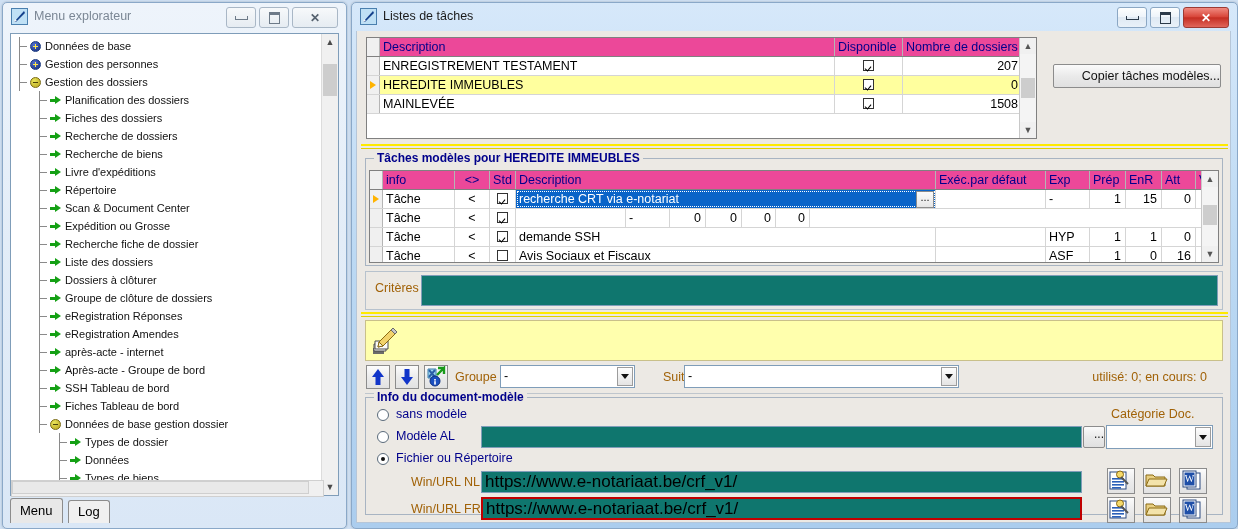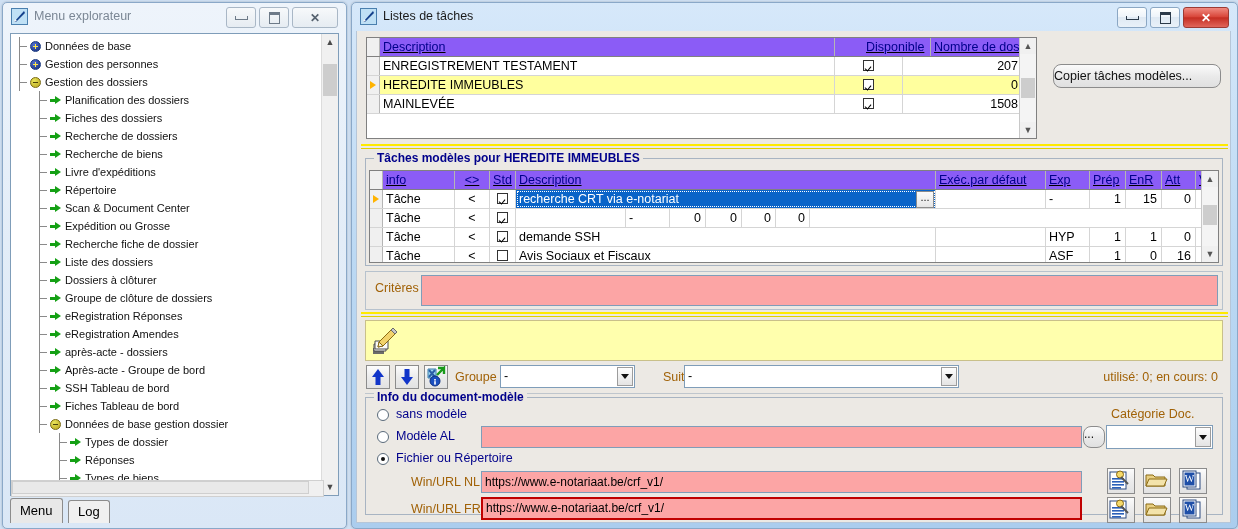--- a/index.html
+++ b/index.html
@@ -69,21 +69,21 @@
        border:1px solid #8c8c8c;border-bottom:none;border-radius:3px 3px 0 0;background:#f0f0f0;}
   .tab.sel{background:#e8e8e8;top:0;height:24px;line-height:23px;font-weight:normal;}
 
   
   #rightwin{left:351px;top:2px;width:885px;height:525px;}
   .rbody{position:absolute;left:4px;top:28px;width:875px;height:492px;background:#ece9e4;
          border:1px solid #b6c6d8;border-top:none;box-sizing:border-box;}
 
   
   .grid{position:absolute;background:#fff;border:1px solid #808080;box-sizing:border-box;overflow:hidden;}
-  .ghead{display:flex;height:19px;background:#8b5cf6;border-bottom:1px solid #808080;box-sizing:border-box;text-decoration:underline;}
+  .ghead{display:flex;height:19px;background:#ec4899;border-bottom:1px solid #808080;box-sizing:border-box;}
   .gh{border-right:1px solid #b5b5b5;box-sizing:border-box;color:#00008b;font-size:12.5px;
       line-height:18px;padding:0 3px;overflow:hidden;white-space:nowrap;}
   .grow{display:flex;height:19px;border-bottom:1px solid #d5d5d5;box-sizing:border-box;background:#fff;}
   .grow.hl{background:#ffff9e;}
   .gc{border-right:1px solid #d5d5d5;box-sizing:border-box;font-size:12.5px;line-height:18px;
       padding:0 3px;overflow:hidden;white-space:nowrap;}
   .gc.num{text-align:right;padding-right:4px;}
   .gc.ctr{text-align:center;padding:0;}
   .marker{width:12px;flex:0 0 12px;border-right:1px solid #b5b5b5;background:#f0f0f0;position:relative;}
   .marker.cur:after{content:"";position:absolute;left:3px;top:5px;width:0;height:0;
@@ -97,32 +97,32 @@
   
   .vsb{position:absolute;right:0;top:0;width:16px;bottom:0;background:#f4f4f4;border-left:1px solid #c8c8c8;}
   .vsb .sb-arrow{color:#555;}
 
   .gbox{position:absolute;border:1px solid #a8b4c2;box-sizing:border-box;}
   .glegend{position:absolute;top:-8px;left:8px;background:#ece9e4;padding:0 3px;
            font-size:12px;font-weight:bold;color:#00008b;white-space:nowrap;}
 
   .lbl{position:absolute;font-size:12.5px;color:#a16207;white-space:nowrap;}
   .lbl.blue{color:#00008b;}
-  .tfield{position:absolute;background:#fca5a5;border:1px solid #7f9db9;box-sizing:border-box;
-          font-size:12px;line-height:18px;padding:0 3px;overflow:hidden;white-space:nowrap;}
+  .tfield{position:absolute;background:#0f766e;border:1px solid #7f9db9;box-sizing:border-box;
+          font-size:17px;line-height:18px;padding:0 3px;overflow:hidden;white-space:nowrap;}
   .tfield.redbox{border:2px solid #c00000;}
   .combo{position:absolute;background:#fff;border:1px solid #7f9db9;box-sizing:border-box;
          font-size:12.5px;line-height:18px;padding:0 3px;}
   .cbtn{position:absolute;right:1px;top:1px;width:16px;bottom:1px;border:1px solid #9c9c9c;
         background:linear-gradient(180deg,#fdfdfd,#e4e4e4);box-sizing:border-box;
         display:flex;align-items:center;justify-content:center;}
   .caret{width:0;height:0;border-left:4px solid transparent;border-right:4px solid transparent;border-top:5px solid #111;}
-  .btn{position:absolute;border:1px solid #8c8c8c;border-radius:8px;box-sizing:border-box;
+  .btn{position:absolute;border:1px solid #8c8c8c;border-radius:2px;box-sizing:border-box;
        background:linear-gradient(180deg,#fbfbfb,#eaeaea 50%,#e0e0e0);
-       font-size:12.5px;display:flex;align-items:center;justify-content:flex-start;color:#111;}
+       font-size:12.5px;display:flex;align-items:center;justify-content:flex-end;color:#111;}
   .radio{position:absolute;width:12px;height:12px;border:1px solid #5a6a7a;border-radius:50%;
          background:#fff;box-sizing:border-box;}
   .radio.on:after{content:"";position:absolute;left:3px;top:3px;width:4px;height:4px;border-radius:50%;background:#111;}
   .yellowbar{position:absolute;background:#ffffad;border:1px solid #808080;box-sizing:border-box;}
   .sep-y{position:absolute;height:2px;background:#ffea00;}
   .dotted-sep{position:absolute;height:1px;background:#bfc6cd;}
   .ibtn{position:absolute;border:1px solid #8c8c8c;box-sizing:border-box;
         background:linear-gradient(180deg,#fcfcfc,#ececec 50%,#e2e2e2);}
 </style>
 </head>
@@ -214,42 +214,42 @@
                 <i></i>
                 <u></u>
               </span></span><span class="tlabel">eRegistration Réponses</span></div>
           <div class="tnode"><span style="display: inline-block; width: 28px; height: 18px;"></span><span style="display: inline-block; width: 10px; height: 18px; position: relative;"><span style="position:absolute;left:0;top:9px;width:8px;height:1px;background:#8a8a8a;"></span><span style="position:absolute;left:0;top:0;width:1px;height:18px;background:#8a8a8a;"></span></span><span class="ico"><span class="arr">
                 <i></i>
                 <u></u>
               </span></span><span class="tlabel">eRegistration Amendes</span></div>
           <div class="tnode"><span style="display: inline-block; width: 28px; height: 18px;"></span><span style="display: inline-block; width: 10px; height: 18px; position: relative;"><span style="position:absolute;left:0;top:9px;width:8px;height:1px;background:#8a8a8a;"></span><span style="position:absolute;left:0;top:0;width:1px;height:18px;background:#8a8a8a;"></span></span><span class="ico"><span class="arr">
                 <i></i>
                 <u></u>
-              </span></span><span class="tlabel">après-acte - dossiers</span></div>
+              </span></span><span class="tlabel">après-acte - internet</span></div>
           <div class="tnode"><span style="display: inline-block; width: 28px; height: 18px;"></span><span style="display: inline-block; width: 10px; height: 18px; position: relative;"><span style="position:absolute;left:0;top:9px;width:8px;height:1px;background:#8a8a8a;"></span><span style="position:absolute;left:0;top:0;width:1px;height:18px;background:#8a8a8a;"></span></span><span class="ico"><span class="arr">
                 <i></i>
                 <u></u>
               </span></span><span class="tlabel">Après-acte - Groupe de bord</span></div>
           <div class="tnode"><span style="display: inline-block; width: 28px; height: 18px;"></span><span style="display: inline-block; width: 10px; height: 18px; position: relative;"><span style="position:absolute;left:0;top:9px;width:8px;height:1px;background:#8a8a8a;"></span><span style="position:absolute;left:0;top:0;width:1px;height:18px;background:#8a8a8a;"></span></span><span class="ico"><span class="arr">
                 <i></i>
                 <u></u>
               </span></span><span class="tlabel">SSH Tableau de bord</span></div>
           <div class="tnode"><span style="display: inline-block; width: 28px; height: 18px;"></span><span style="display: inline-block; width: 10px; height: 18px; position: relative;"><span style="position:absolute;left:0;top:9px;width:8px;height:1px;background:#8a8a8a;"></span><span style="position:absolute;left:0;top:0;width:1px;height:18px;background:#8a8a8a;"></span></span><span class="ico"><span class="arr">
                 <i></i>
                 <u></u>
               </span></span><span class="tlabel">Fiches Tableau de bord</span></div>
           <div class="tnode"><span style="display: inline-block; width: 28px; height: 18px;"></span><span style="display: inline-block; width: 10px; height: 18px; position: relative;"><span style="position:absolute;left:0;top:9px;width:8px;height:1px;background:#8a8a8a;"></span><span style="position:absolute;left:0;top:0;width:1px;height:18px;background:#8a8a8a;"></span></span><span class="ico"><span class="minus"></span></span><span class="tlabel">Données de base gestion dossier</span></div>
           <div class="tnode"><span style="display: inline-block; width: 48px; height: 18px;"></span><span style="display: inline-block; width: 10px; height: 18px; position: relative;"><span style="position:absolute;left:0;top:9px;width:8px;height:1px;background:#8a8a8a;"></span><span style="position:absolute;left:0;top:0;width:1px;height:18px;background:#8a8a8a;"></span></span><span class="ico"><span class="arr">
                 <i></i>
                 <u></u>
               </span></span><span class="tlabel">Types de dossier</span></div>
           <div class="tnode"><span style="display: inline-block; width: 48px; height: 18px;"></span><span style="display: inline-block; width: 10px; height: 18px; position: relative;"><span style="position:absolute;left:0;top:9px;width:8px;height:1px;background:#8a8a8a;"></span><span style="position:absolute;left:0;top:0;width:1px;height:18px;background:#8a8a8a;"></span></span><span class="ico"><span class="arr">
                 <i></i>
                 <u></u>
-              </span></span><span class="tlabel">Réponses</span></div>
+              </span></span><span class="tlabel">Données</span></div>
           <div class="tnode"><span style="display: inline-block; width: 48px; height: 18px;"></span><span style="display: inline-block; width: 10px; height: 18px; position: relative;"><span style="position:absolute;left:0;top:9px;width:8px;height:1px;background:#8a8a8a;"></span><span style="position:absolute;left:0;top:0;width:1px;height:18px;background:#8a8a8a;"></span></span><span class="ico"><span class="arr">
                 <i></i>
                 <u></u>
               </span></span><span class="tlabel">Types de biens</span></div>
           <div class="tnode"><span style="display: inline-block; width: 48px; height: 18px;"></span><span style="display: inline-block; width: 10px; height: 18px; position: relative;"><span style="position:absolute;left:0;top:0;width:1px;height:18px;background:#8a8a8a;"></span></span><span class="ico"><span class="arr">
                 <i></i>
                 <u></u>
               </span></span><span class="tlabel sel">Listes des tâches</span></div>
         </div>
       <div class="tv-scroll">
@@ -299,21 +299,21 @@
           </div>
       </div>
     </div>
 
     <div class="rbody">
 
       <div class="grid" id="listsgrid" style="left:9px;top:6px;width:671px;height:102px;">
         <div class="ghead" id="lists-head">
             <div class="marker"></div>
             <div class="gh" style="flex: 0 0 455px;">Description</div>
-            <div class="gh" style="flex: 0 0 68px; margin-left: 28px;">Disponible</div>
+            <div class="gh" style="flex: 0 0 68px;">Disponible</div>
             <div class="gh" style="flex: 0 0 120px;">Nombre de dossiers</div>
           </div>
         <div id="lists-rows">
             <div class="grow">
               <div class="marker"></div>
               <div class="gc" style="flex:0 0 455px">ENREGISTREMENT TESTAMENT</div>
               <div class="gc ctr" style="flex:0 0 68px"><span class="cb on"></span></div>
               <div class="gc num" style="flex:0 0 120px">207</div>
             </div>
             <div class="grow hl">
@@ -474,21 +474,21 @@
       </div>
 
       <span class="lbl" style="left:306px;top:339px;">Suit</span>
       <div class="combo" style="left:327px;top:334px;width:275px;height:23px;line-height:21px;">
         <span>-</span>
         <span class="cbtn">
             <i class="caret"></i>
           </span>
       </div>
 
-      <span class="lbl" style="right:12px;top:339px;text-align:right;">utilisé: 0; en cours: 0</span>
+      <span class="lbl" style="right:23px;top:339px;text-align:right;">utilisé: 0; en cours: 0</span>
 
       <div class="dotted-sep" style="left:8px;top:362px;width:858px;"></div>
 
       <div class="gbox" style="left:8px;top:366px;width:858px;height:118px;">
         <span class="glegend">Info du document-modèle</span>
       </div>
 
       <span class="radio" style="left:20px;top:378px;"></span>
       <span class="lbl blue" style="left:39px;top:376px;">sans modèle</span>
 

